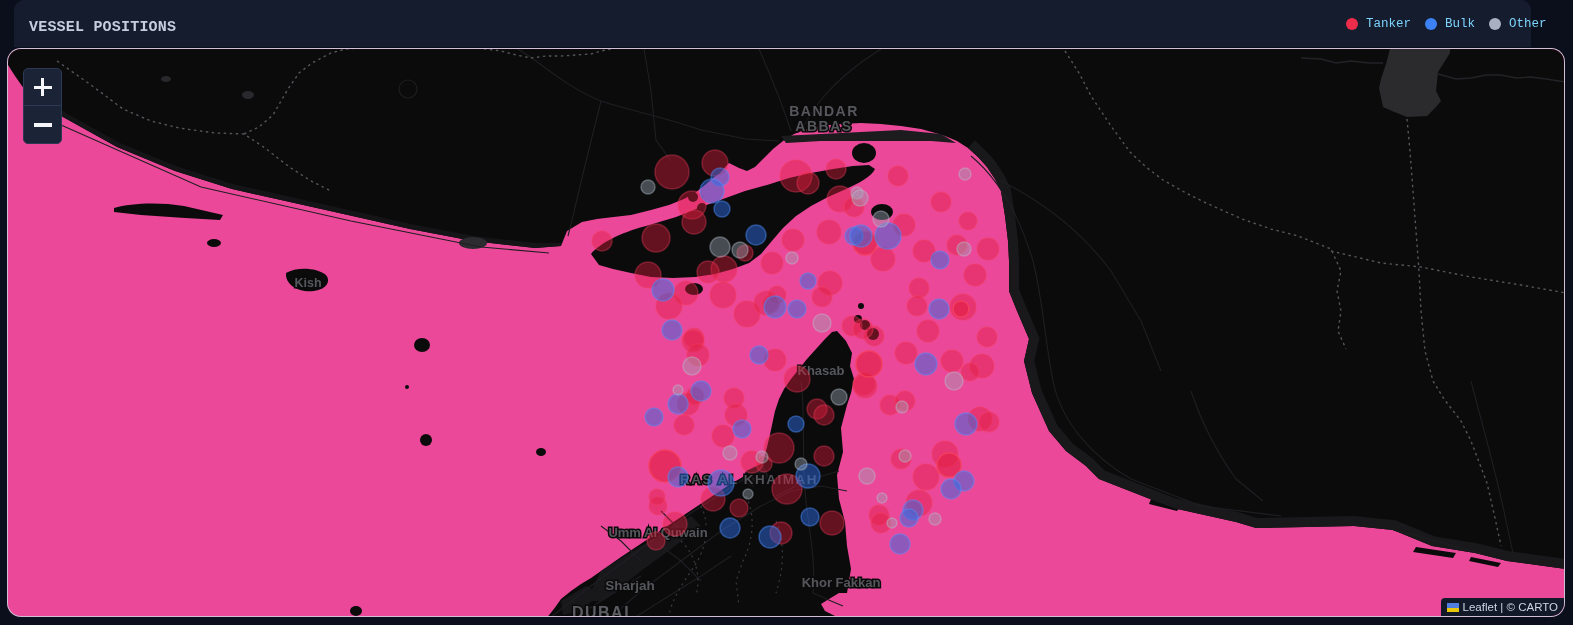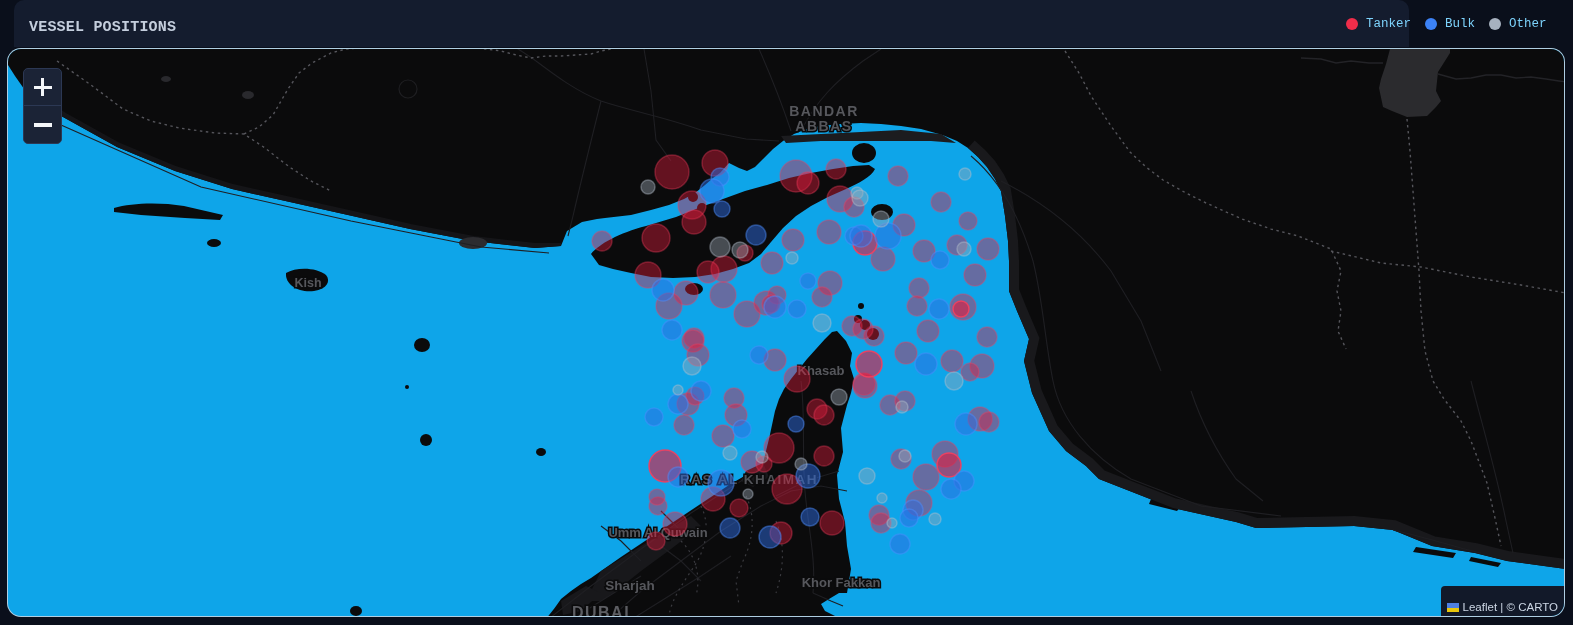--- a/index.html
+++ b/index.html
@@ -1,30 +1,30 @@
 <!DOCTYPE html>
 <html><head>
 <meta charset="utf-8">
 <style>
   html,body{margin:0;padding:0;}
   body{width:1573px;height:625px;background:#0a0f1b;font-family:"Liberation Mono",monospace;overflow:hidden;position:relative;}
-  .hdr{position:absolute;left:14px;top:0;width:1395px;height:47px;background:#141c2e;border-radius:10px 10px 0 0;}
+  .hdr{position:absolute;left:14px;top:0;width:1517px;height:47px;background:#141c2e;border-radius:10px 10px 0 0;}
   .title{position:absolute;left:15px;top:19px;font-size:15px;font-weight:bold;letter-spacing:0.2px;color:#c4cedd;}
   .stats{position:absolute;left:579px;top:19px;font-size:15px;color:#76819a;white-space:pre;}
   .stats b{color:#f1f5f9;font-weight:bold;}
   .stats .g{color:#2fd06a;font-weight:bold;}
   .stats .a{color:#f5a623;font-weight:bold;}
   .legend{position:absolute;left:1332px;top:17px;font-size:12.5px;color:#7dd3fc;display:flex;align-items:center;}
   .dot{display:inline-block;width:12px;height:12px;border-radius:50%;margin-right:8px;}
   .legend span.lb{margin-right:14px;}
-  .map{position:absolute;left:7px;top:48px;width:1558px;height:569px;border:1px solid rgba(203,213,225,.85);border-radius:14px;background:#0ea5e9;overflow:hidden;box-sizing:border-box;}
+  .map{position:absolute;left:7px;top:48px;width:1558px;height:569px;border:1px solid rgba(203,213,225,.85);border-radius:14px;background:#ec4899;overflow:hidden;box-sizing:border-box;}
   .map svg{position:absolute;left:0;top:0;}
   .zctl{position:absolute;left:15px;top:19px;width:37px;height:74px;background:#1b2336;border:1px solid #2c3854;border-radius:5px;z-index:5;}
   .zctl .sep{height:1px;background:#2c3854;}
-  .attr{position:absolute;right:0;bottom:0;height:18px;background:#121929;border-radius:4px 0 0 0;color:#ccd6e4;font-family:"Liberation Sans",sans-serif;font-size:11.5px;line-height:18px;padding:12px 6px 0 6px;z-index:5;text-align:right;}
+  .attr{position:absolute;right:0;bottom:0;height:18px;background:#121929;border-radius:4px 0 0 0;color:#ccd6e4;font-family:"Liberation Sans",sans-serif;font-size:11.5px;line-height:18px;padding:0 6px 0 6px;z-index:5;text-align:right;}
   .flag{display:inline-block;width:12px;height:9px;vertical-align:-1px;margin-right:4px;}
   .flag .b1{display:block;width:12px;height:4.5px;background:#4e7fe0;}
   .flag .b2{display:block;width:12px;height:4.5px;background:#e8c60c;}
 </style>
 </head>
 <body>
   <div class="hdr">
     <div class="title">VESSEL POSITIONS</div>
     <div class="legend">
       <span class="dot" style="background:#ef2d4a"></span>

